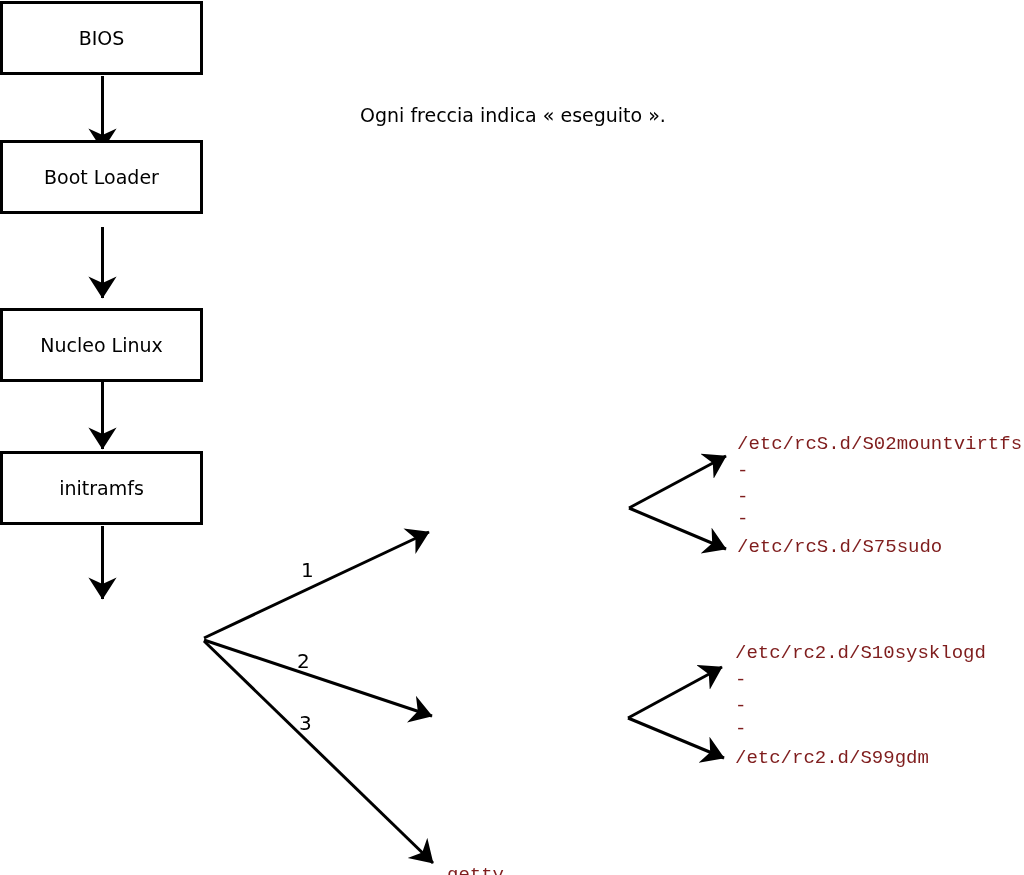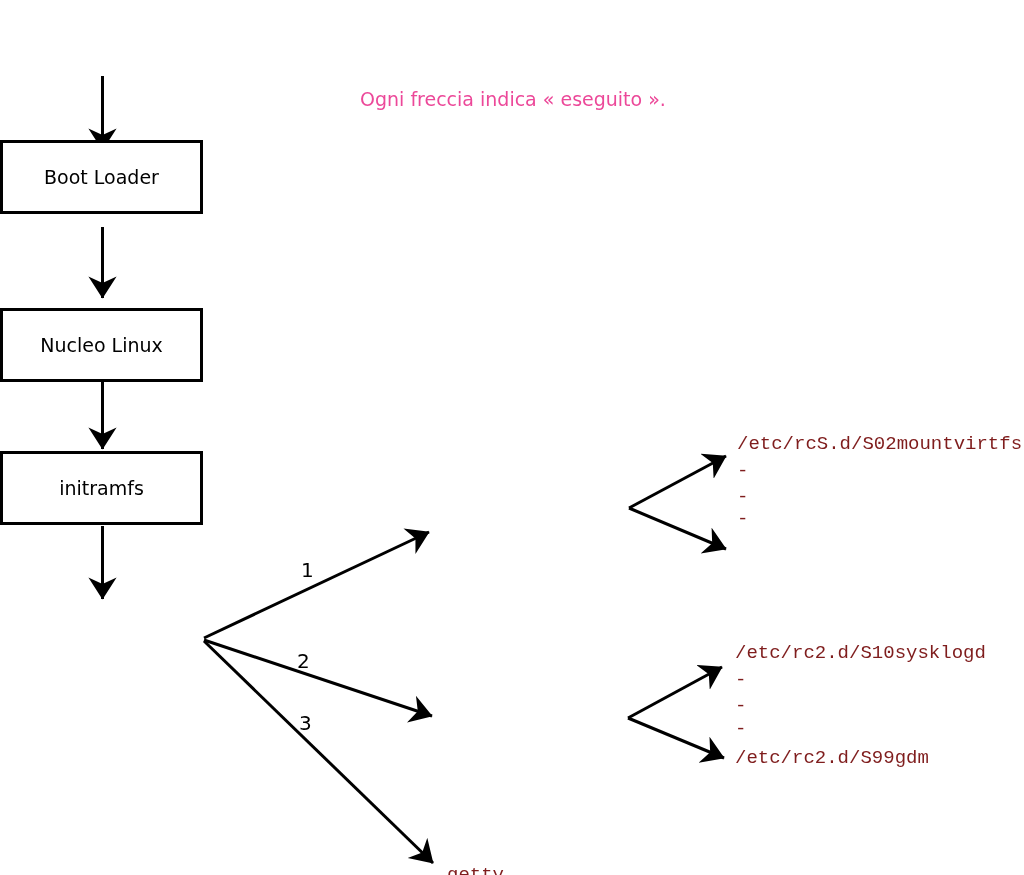--- a/index.html
+++ b/index.html
@@ -44,24 +44,24 @@
   }
   .lbl {
     position: absolute;
     font-size: 20px;
     line-height: 20px;
     color: #000000;
   }
   .note {
     position: absolute;
     left: 360px;
-    top: 88px;
+    top: 104px;
     font-size: 19px;
     line-height: 22px;
-    color: #ec4899;
+    color: #000000;
     white-space: pre;
     text-align: center;
   }
   line { stroke: #000000; stroke-width: 3; }
 </style>
 </head>
 <body>
 
 <div class="canvas">
 
@@ -80,20 +80,23 @@
     <line x1="204" y1="640" x2="432" y2="716" marker-end="url(#arr)"></line>
     <line x1="204" y1="641" x2="433" y2="863" marker-end="url(#arr)"></line>
 
     <line x1="629" y1="508" x2="726" y2="456" marker-end="url(#arr)"></line>
     <line x1="629" y1="508" x2="726" y2="549" marker-end="url(#arr)"></line>
 
     <line x1="628" y1="718" x2="722" y2="667" marker-end="url(#arr)"></line>
     <line x1="628" y1="718" x2="724" y2="758" marker-end="url(#arr)"></line>
   </svg>
 
+  <div class="box" style="top:1px;">
+    <span>BIOS</span>
+  </div>
   <div class="box" style="top:140px;">
     <span>Boot Loader</span>
   </div>
   <div class="box" style="top:308px;">
     <span>Nucleo Linux</span>
   </div>
   <div class="box" style="top:451px;">
     <span>initramfs</span>
   </div>
 
@@ -102,20 +105,21 @@
   <div class="lbl" style="left:301px; top:560px;">1</div>
   <div class="lbl" style="left:297px; top:651px;">2</div>
   <div class="lbl" style="left:299px; top:713px;">3</div>
 
   <div class="mono" style="left:447px; top:852px;margin-top:12px;">getty</div>
 
   <div class="mono" style="left:737px; top:433px;">/etc/rcS.d/S02mountvirtfs</div>
   <div class="mono" style="left:737px; top:460px;">-</div>
   <div class="mono" style="left:737px; top:486px;">-</div>
   <div class="mono" style="left:737px; top:508px;">-</div>
+  <div class="mono" style="left:737px; top:536px;">/etc/rcS.d/S75sudo</div>
 
   <div class="mono" style="left:735px; top:642px;">/etc/rc2.d/S10sysklogd</div>
   <div class="mono" style="left:735px; top:669px;">-</div>
   <div class="mono" style="left:735px; top:695px;">-</div>
   <div class="mono" style="left:735px; top:718px;">-</div>
   <div class="mono" style="left:735px; top:747px;">/etc/rc2.d/S99gdm</div>
 
 </div>
 
 </body></html>

